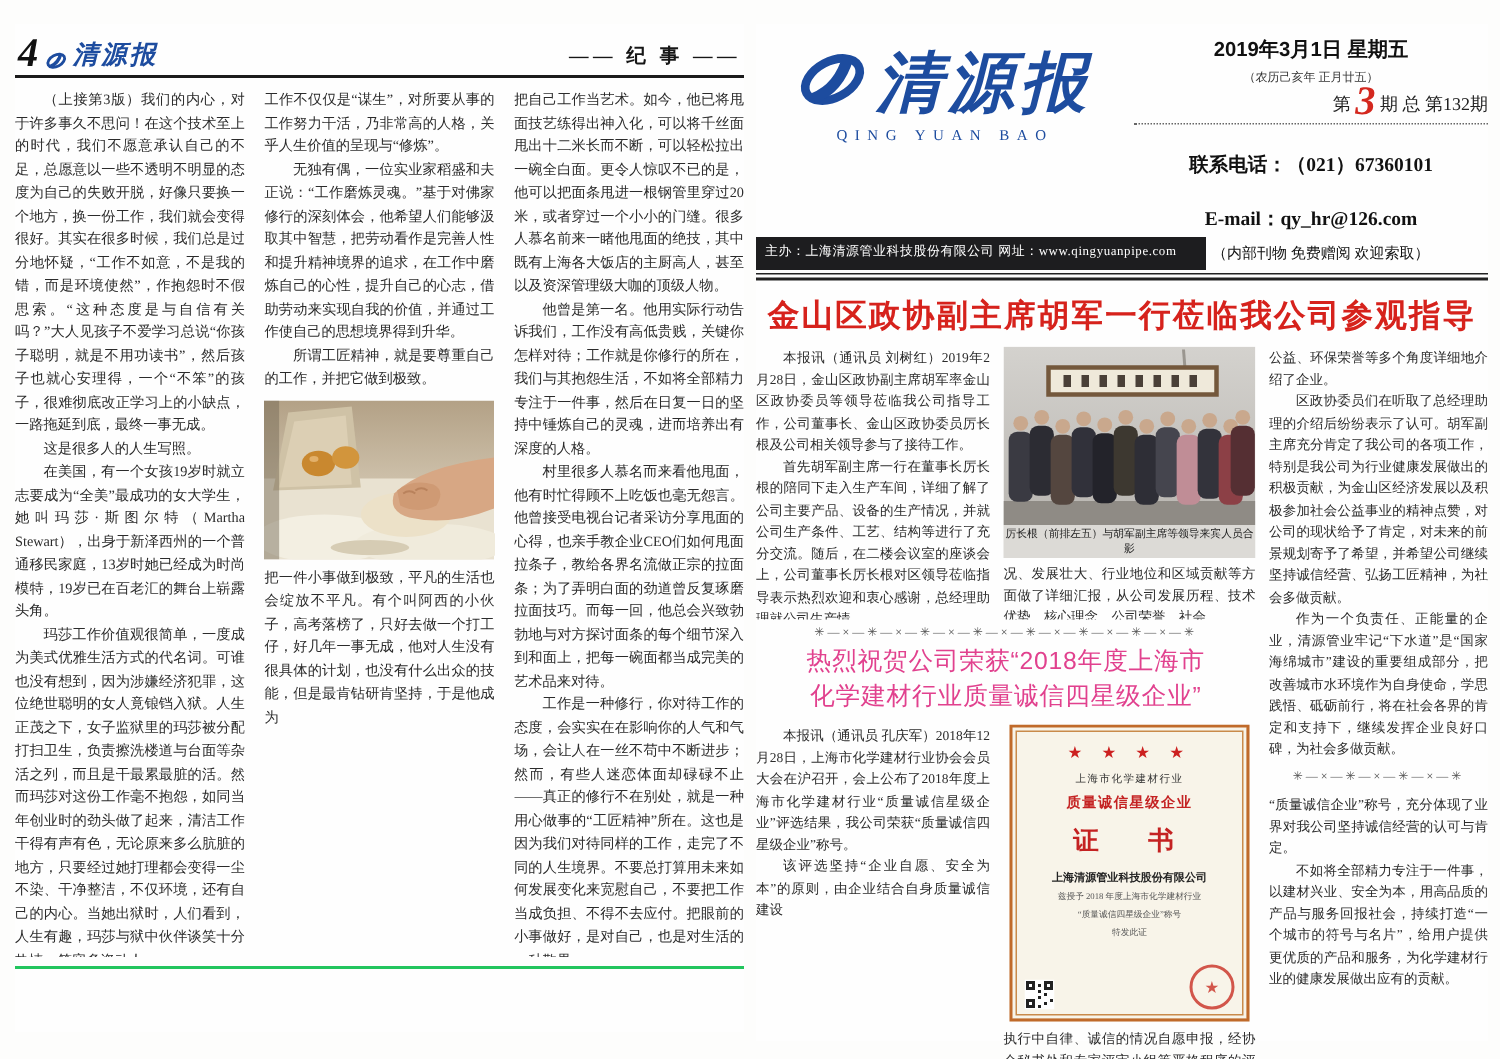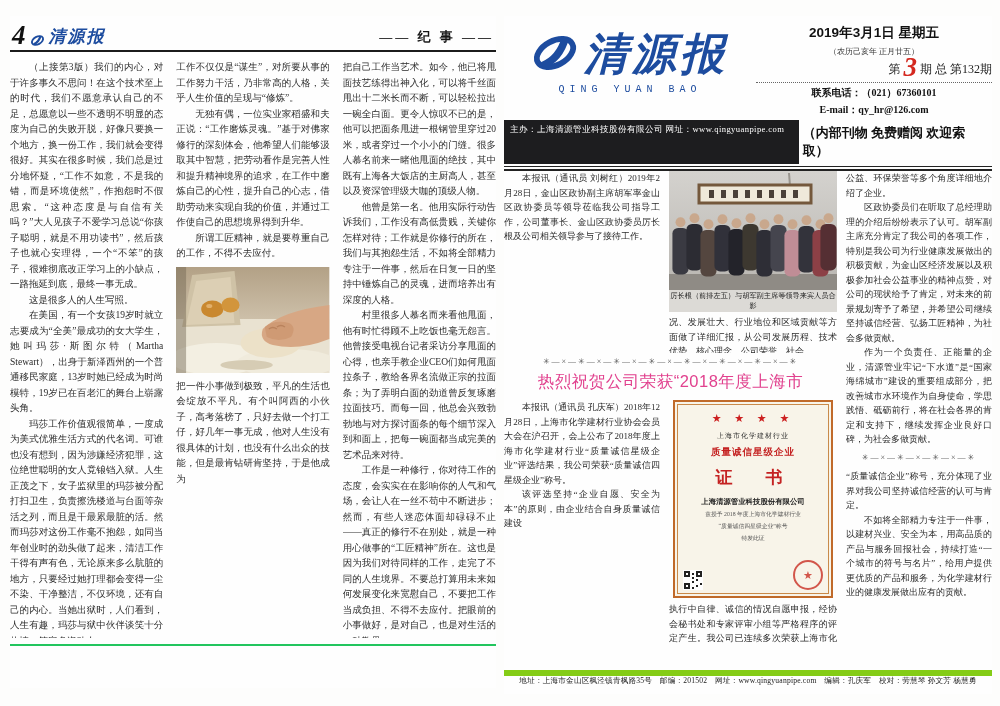--- a/index.html
+++ b/index.html
@@ -23,30 +23,30 @@
   p.cont { text-indent:0; }
   .dough-photo { width:100%; height:106px; margin:5px 0 6px 0; }
   .dough-photo svg { display:block; width:100%; height:100%; }
 
   
   .rp { left:504px; width:488px; height:678px; }
   .rp-masthead { display:flex; align-items:flex-start; }
   .rp-logoblock { width:252px; padding-top:14px; text-align:center; }
   .rp-logorow { display:flex; align-items:center; justify-content:center; gap:6px; }
   .rp-papername { font-size:44px; font-weight:bold; font-style:italic; color:#1d4c9f; letter-spacing:4px; line-height:1; }
-  .rp-pinyin { font-size:10px; letter-spacing:5px; color:#1d4c9f; margin-top:4px;font-family:Liberation Mono, monospace; }
+  .rp-pinyin { font-size:10px; letter-spacing:5px; color:#1d4c9f; margin-top:4px; }
   .rp-info { flex:1; text-align:center; padding-top:8px; }
   .rp-date { font-size:13.5px; font-weight:bold; color:#111; font-family:"Liberation Sans", sans-serif; }
   .rp-lunar { font-size:8px; color:#333; margin-top:4px; }
   .rp-issue { font-size:12px; color:#222; margin-top:4px; border-bottom:1px dotted #666; padding-bottom:4px;text-align:right; }
   .rp-issue .big3 { font-size:27px; font-weight:bold; font-style:italic; color:#d4281f; line-height:0; position:relative; top:3px; }
-  .rp-phone, .rp-email { font-size:10px; color:#111; margin-top:3px; font-weight:bold; }
+  .rp-phone, .rp-email { font-size:13px; color:#111; margin-top:18px; font-weight:bold; }
   .rp-barrow { display:flex; align-items:stretch; margin-top:3px; }
   .rp-barblack { background:#1d1d1f; color:#fff; font-size:8.6px; padding:4px 6px; width:300px; letter-spacing:0.4px; }
-  .rp-barnote { font-size:13px; padding:4px 4px; color:#111; font-weight:bold; }
+  .rp-barnote { font-size:10px; padding:4px 4px; color:#111; font-weight:normal; }
   .rp-rule { border-top:1px solid #222; border-bottom:2px solid #222; height:5px; margin-top:2px; }
   .headline1 { color:#d6221c; font-family:"Liberation Sans", sans-serif; font-weight:bold;
                font-size:21px; letter-spacing:1.5px; text-align:center; margin:9px 0 7px 0; }
   .rp-body { display:flex; gap:9px; height:494px; overflow:hidden; }
   .rp-main { width:333px; }
   .rp-right { width:146px; overflow:hidden; }
   .rcol { font-size:9px; line-height:14.5px; color:#2b2b2b; overflow:hidden; }
   .art1 { display:flex; gap:9px; height:182px; overflow:hidden; }
   .a1-left { width:156px; }
   .a1-mid { width:168px; }
@@ -101,21 +101,21 @@
       <div class="lp-col">
         <p>（上接第3版）我们的内心，对于许多事久不思问！在这个技术至上的时代，我们不愿意承认自己的不足，总愿意以一些不透明不明显的态度为自己的失败开脱，好像只要换一个地方，换一份工作，我们就会变得很好。其实在很多时候，我们总是过分地怀疑，“工作不如意，不是我的错，而是环境使然”，作抱怨时不假思索。“这种态度是与自信有关吗？”大人见孩子不爱学习总说“你孩子聪明，就是不用功读书”，然后孩子也就心安理得，一个“不笨”的孩子，很难彻底改正学习上的小缺点，一路拖延到底，最终一事无成。</p>
         <p>这是很多人的人生写照。</p>
         <p>在美国，有一个女孩19岁时就立志要成为“全美”最成功的女大学生，她叫玛莎·斯图尔特（Martha Stewart），出身于新泽西州的一个普通移民家庭，13岁时她已经成为时尚模特，19岁已在百老汇的舞台上崭露头角。</p>
         <p>玛莎工作价值观很简单，一度成为美式优雅生活方式的代名词。可谁也没有想到，因为涉嫌经济犯罪，这位绝世聪明的女人竟锒铛入狱。人生正茂之下，女子监狱里的玛莎被分配打扫卫生，负责擦洗楼道与台面等杂活之列，而且是干最累最脏的活。然而玛莎对这份工作毫不抱怨，如同当年创业时的劲头做了起来，清洁工作干得有声有色，无论原来多么肮脏的地方，只要经过她打理都会变得一尘不染、干净整洁，不仅环境，还有自己的内心。当她出狱时，人们看到，人生有趣，玛莎与狱中伙伴谈笑十分热情，笑容多姿动人。</p>
 
       </div>
       <div class="lp-col">
         <p class="cont">工作不仅仅是“谋生”，对所要从事的工作努力干活，乃非常高的人格，关乎人生价值的呈现与“修炼”。</p>
         <p>无独有偶，一位实业家稻盛和夫正说：“工作磨炼灵魂。”基于对佛家修行的深刻体会，他希望人们能够汲取其中智慧，把劳动看作是完善人性和提升精神境界的追求，在工作中磨炼自己的心性，提升自己的心志，借助劳动来实现自我的价值，并通过工作使自己的思想境界得到升华。</p>
-        <p>所谓工匠精神，就是要尊重自己的工作，不得不去应付。</p>
+        <p>所谓工匠精神，就是要尊重自己的工作，并把它做到极致。</p>
         <div class="dough-photo">
           <svg viewBox="0 0 152 106" preserveAspectRatio="none">
             <defs>
               <linearGradient id="bgw" x1="0" y1="0" x2="0" y2="1">
                 <stop offset="0" stop-color="#b3a186"></stop>
                   <stop offset="1" stop-color="#e7dfcd"></stop>
               </linearGradient>
             </defs>
             <rect width="152" height="106" fill="url(#bgw)"></rect>
             <rect x="0" y="52" width="152" height="54" fill="#e9e2d1"></rect>
@@ -173,27 +173,29 @@
         <div class="rp-email">E-mail：qy_hr@126.com</div>
       </div>
     </div>
 
     <div class="rp-barrow">
       <div class="rp-barblack">主办：上海清源管业科技股份有限公司  网址：www.qingyuanpipe.com</div>
       <div class="rp-barnote">（内部刊物 免费赠阅 欢迎索取）</div>
     </div>
     <div class="rp-rule"></div>
 
+    <div class="headline1">金山区政协副主席胡军一行莅临我公司参观指导</div>
 
     <div class="rp-body">
       <div class="rp-main">
 
         <div class="art1">
           <div class="a1-left rcol">
             <p>本报讯（通讯员 刘树红）2019年2月28日，金山区政协副主席胡军率金山区政协委员等领导莅临我公司指导工作，公司董事长、金山区政协委员厉长根及公司相关领导参与了接待工作。</p>
+            <p>首先胡军副主席一行在董事长厉长根的陪同下走入生产车间，详细了解了公司主要产品、设备的生产情况，并就公司生产条件、工艺、结构等进行了充分交流。随后，在二楼会议室的座谈会上，公司董事长厉长根对区领导莅临指导表示热烈欢迎和衷心感谢，总经理助理就公司生产情</p>
           </div>
           <div class="a1-mid">
             <div class="group-photo">
               <svg viewBox="0 0 168 119" preserveAspectRatio="none">
                 <defs>
                   <linearGradient id="wall" x1="0" y1="0" x2="0" y2="1">
                     <stop offset="0" stop-color="#d4d2ce"></stop>
                       <stop offset="1" stop-color="#b9b6b1"></stop>
                   </linearGradient>
                   <symbol id="prs" viewBox="0 0 20 62">
@@ -233,20 +235,21 @@
             <div class="rcol below-photo">
               <p class="cont">况、发展壮大、行业地位和区域贡献等方面做了详细汇报，从公司发展历程、技术优势、核心理念、公司荣誉、社会</p>
             </div>
           </div>
         </div>
 
         <div class="sep">✳—×—✳—×—✳—×—✳—×—✳—×—✳—×—✳—×—✳</div>
 
         <div class="headline2">
           <div>热烈祝贺公司荣获“2018年度上海市</div>
+          <div>化学建材行业质量诚信四星级企业”</div>
         </div>
 
         <div class="art2">
           <div class="a2-left rcol">
             <p>本报讯（通讯员 孔庆军）2018年12月28日，上海市化学建材行业协会会员大会在沪召开，会上公布了2018年度上海市化学建材行业“质量诚信星级企业”评选结果，我公司荣获“质量诚信四星级企业”称号。</p>
             <p>该评选坚持“企业自愿、安全为本”的原则，由企业结合自身质量诚信建设</p>
           </div>
           <div class="a2-mid">
             <div class="cert">
               <div class="cert-stars">★ ★ ★ ★</div>

